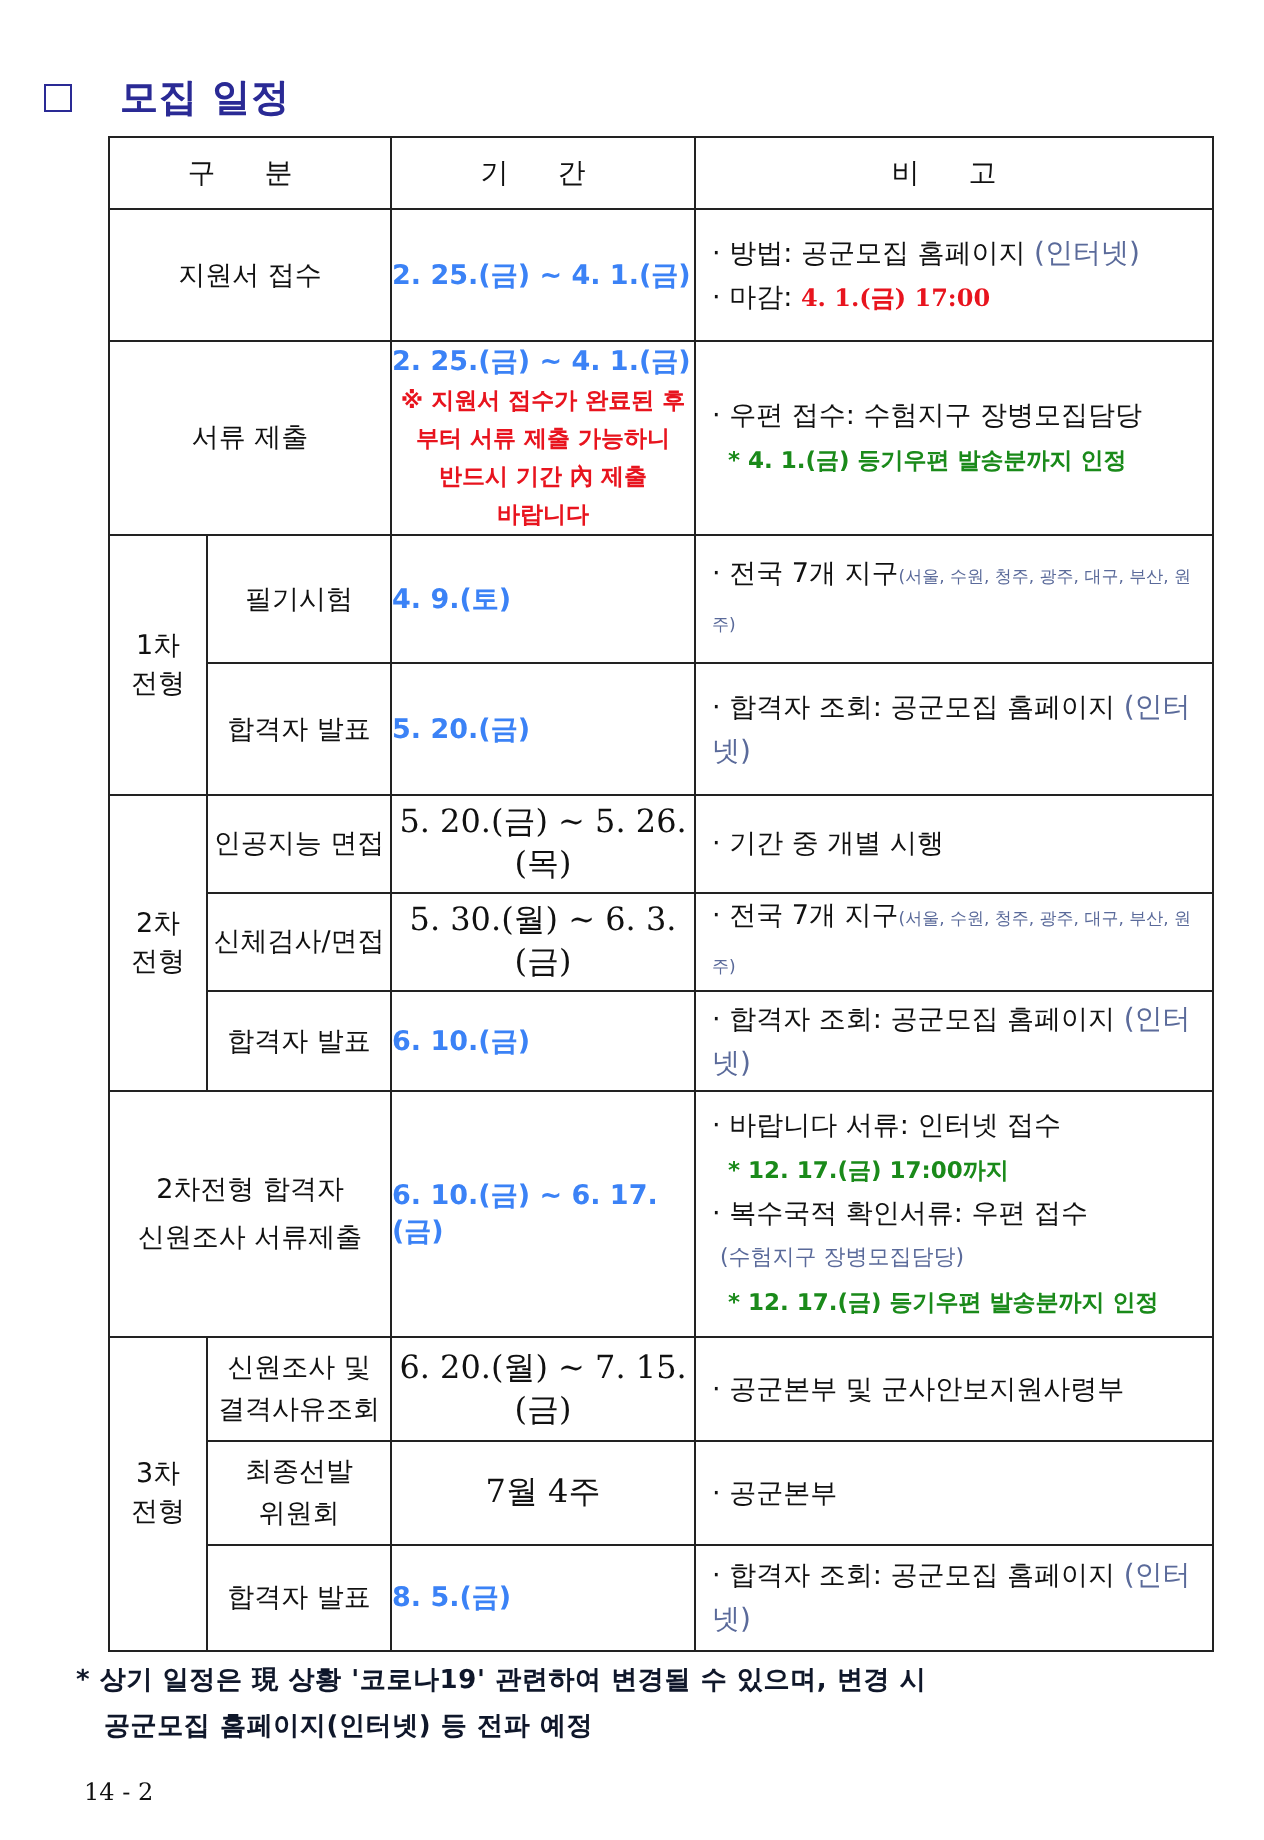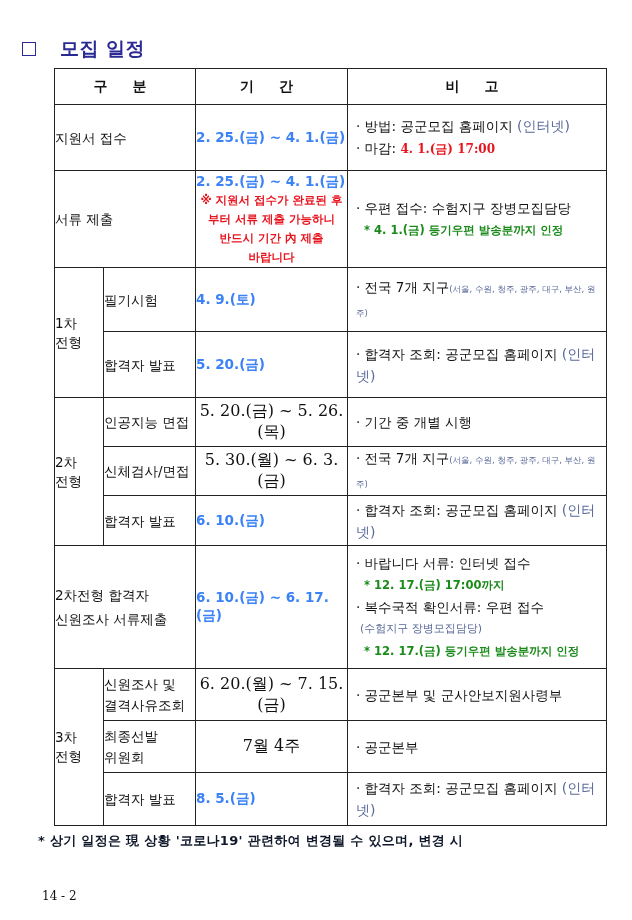--- a/index.html
+++ b/index.html
@@ -2,23 +2,23 @@
 <html><head>
 <meta charset="utf-8">
 <style>
   html, body { margin:0; padding:0; background:#ffffff; }
   body { width:632px; height:920px; position:relative; overflow:hidden;
          font-family:"DejaVu Sans", sans-serif; color:#111; }
   .title { position:absolute; left:22px; top:36px; font-size:19px; font-weight:bold; color:#2a2a95; letter-spacing:0.5px; display:flex; align-items:center;gap:14px; }
   .title .box { display:inline-block; width:12px; height:12px; border:1.5px solid #2a2a95; margin-right:10px; }
   table.sched { position:absolute; left:54px; top:68px; width:552px; border-collapse:collapse; table-layout:fixed; }
   table.sched td, table.sched th { border:1.5px solid #222; padding:0; vertical-align:middle; }
-  th { font-family:"DejaVu Serif", serif; font-weight:bold; font-size:14px; height:34px; letter-spacing:10px; }
+  th { font-family:"DejaVu Serif", serif; font-weight:normal; font-size:14px; height:34px; letter-spacing:10px; }
   .c { text-align:center; }
-  .lbl { font-size:13.5px; text-align:left; line-height:22px; }
+  .lbl { font-size:13.5px; text-align:center; line-height:22px; }
   .date-blue { color:#3b82f6; font-weight:bold; font-size:13.5px; text-align:left; }
   .date-plain { font-size:16px; text-align:center; font-family:"DejaVu Serif", serif; }
   .red { color:#e8141e; font-weight:bold; }
   .green { color:#1a8a1a; font-weight:bold; }
   .grayblue { color:#5a6a9a; font-size:14px; }
   .note { font-size:13.5px; padding-left:8px !important; line-height:22px; }
   .note .line { display:block; white-space:nowrap; }
   .note .sub { display:block; font-size:11.5px; padding-left:8px; white-space:nowrap; }
   .footnote { position:absolute; left:38px; top:829px; width:580px; color:#0f172a; font-weight:bold; font-size:13px; line-height:23px; letter-spacing:0.3px; }
   .footnote .l2 { padding-left:14px; display:block; }
@@ -144,15 +144,16 @@
   <tr style="height:53px">
     <td class="lbl">합격자 발표</td>
     <td class="date-blue">8. 5.(금)</td>
     <td class="note"><span>· 합격자 조회: 공군모집 홈페이지</span> <span class="grayblue">(인터넷)</span></td>
   </tr>
 </tbody>
   </table>
 
 <div class="footnote">
   <span style="display:block">* 상기 일정은 現 상황 '코로나19' 관련하여 변경될 수 있으며, 변경 시</span>
+  <span class="l2">공군모집 홈페이지(인터넷) 등 전파 예정</span>
 </div>
 
 <div class="pagenum">14 - 2</div>
 
 </body></html>

